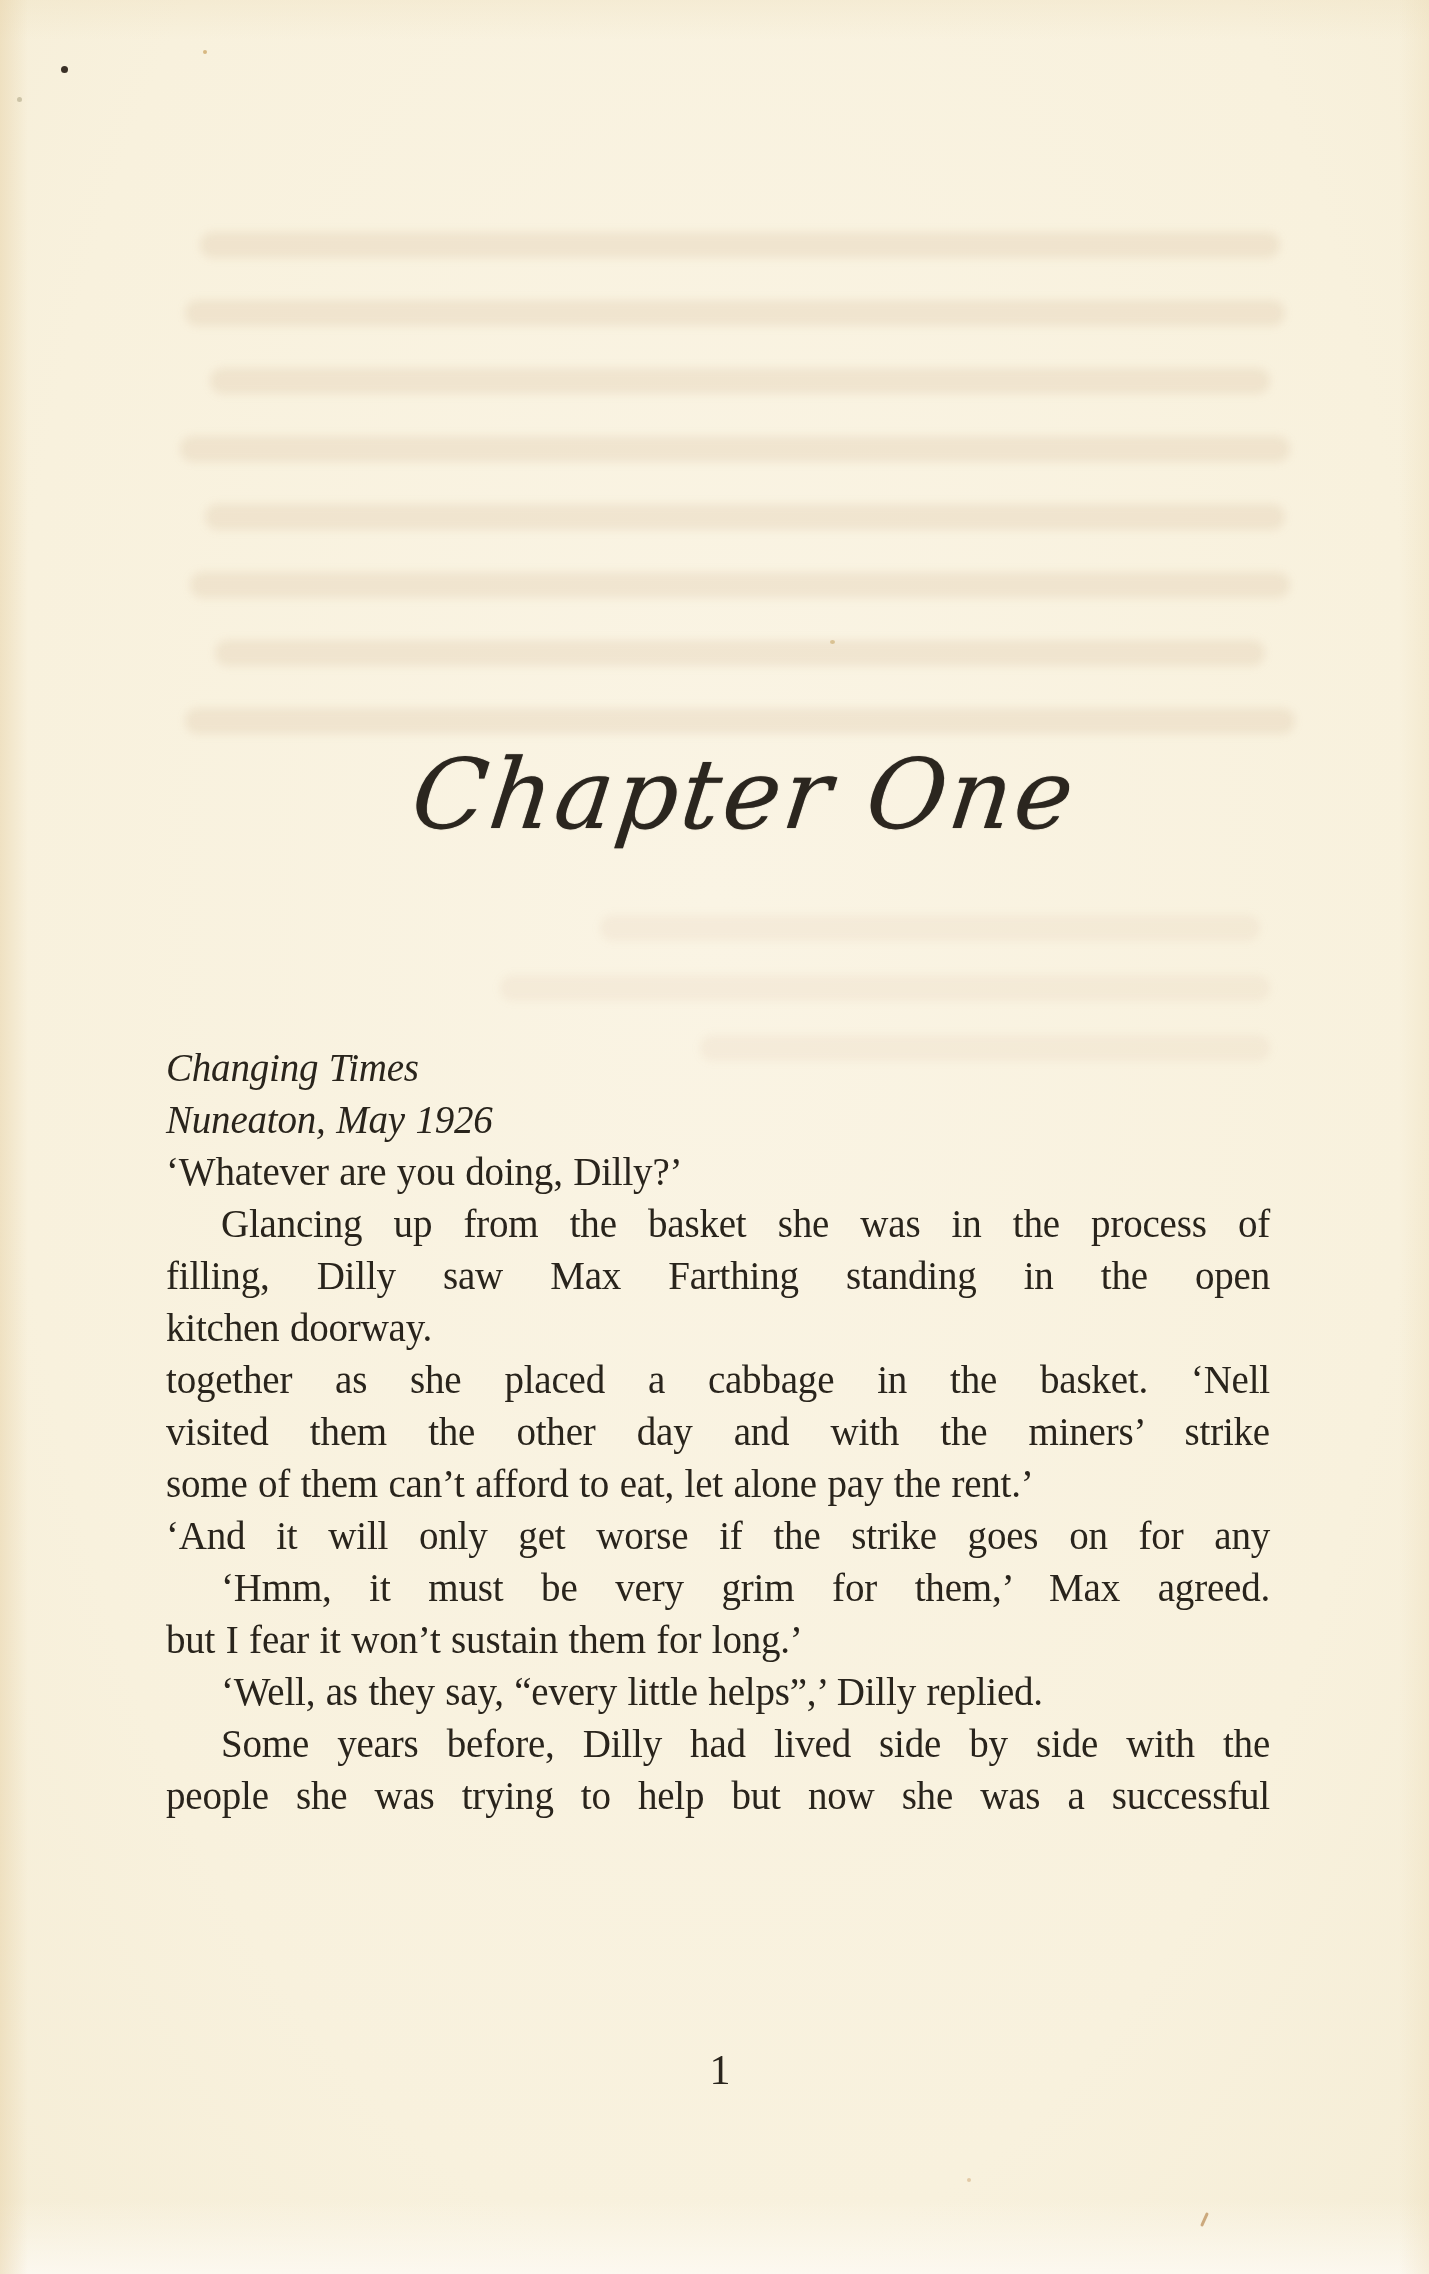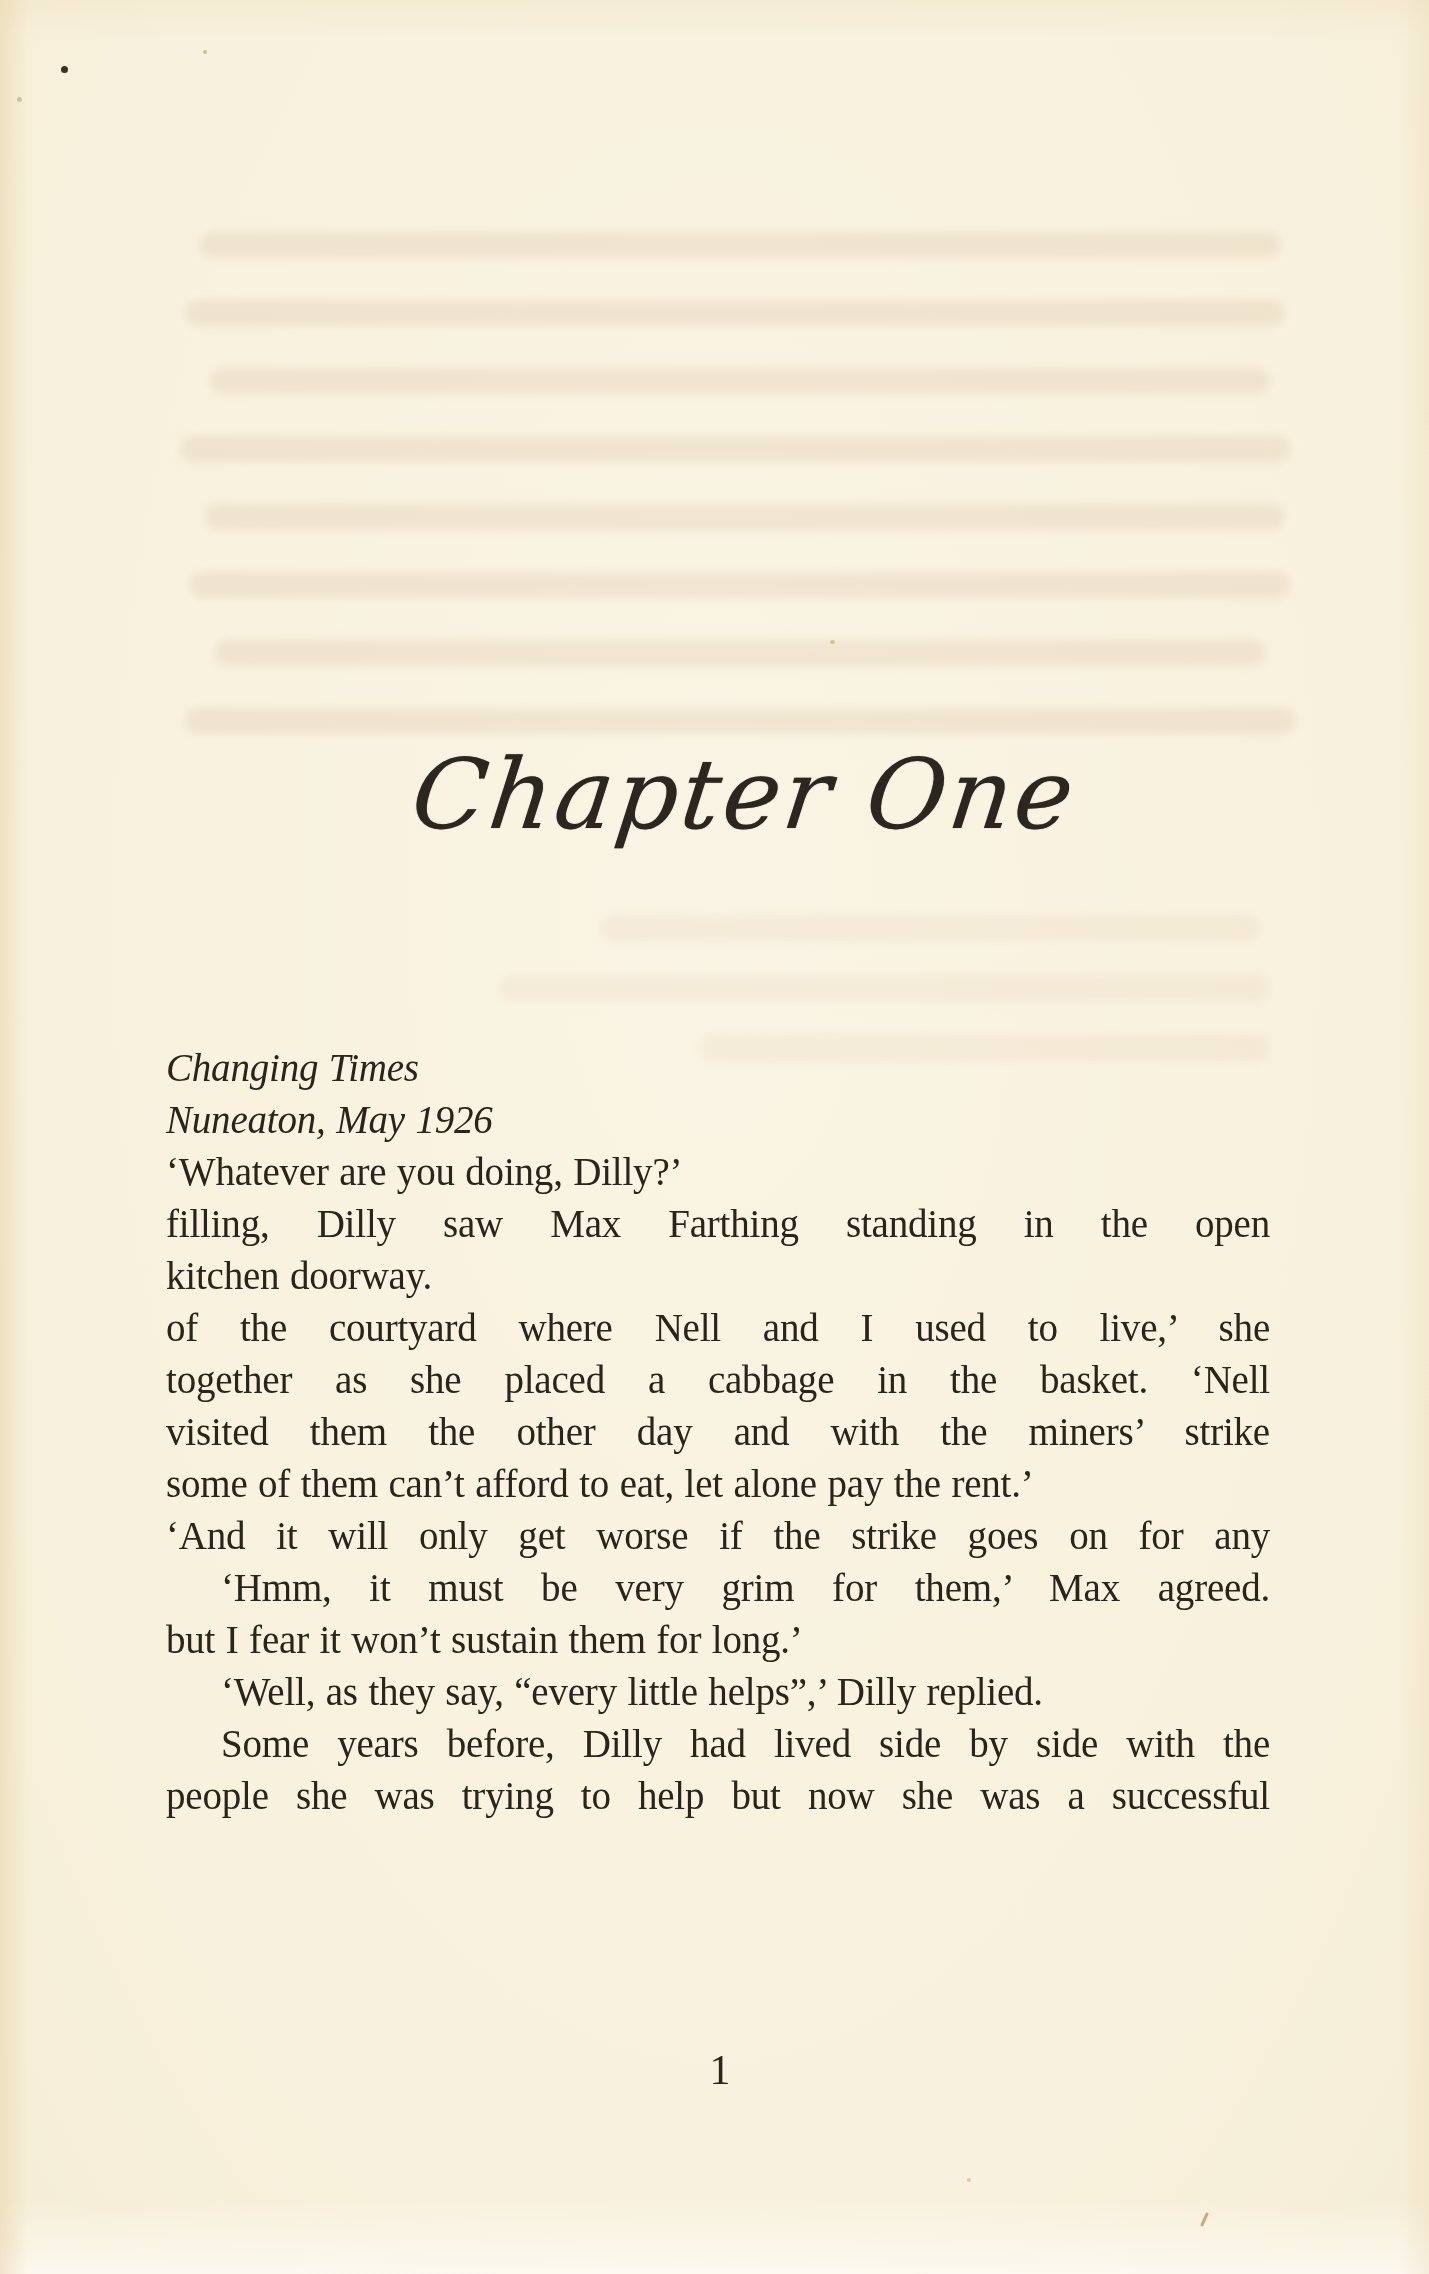--- a/index.html
+++ b/index.html
@@ -112,26 +112,26 @@
 
   <h1 class="chapter-heading">Chapter One</h1>
 
   <div class="body-text">
 
     <div class="line italic">Changing Times</div>
     <div class="line italic">Nuneaton, May 1926</div>
     <div class="line p-last">‘Whatever are you doing, Dilly?’</div>
 
     <div>
+      <div class="line p-first">Glancing up from the basket she was in the process of</div>
       <div class="line">filling, Dilly saw Max Farthing standing in the open</div>
       <div class="line p-last">kitchen doorway.</div>
     </div>
 
     <div>
-      <div class="line">of the courtyard where Nell and I used to live,’ she</div>
       <div class="line">together as she placed a cabbage in the basket. ‘Nell</div>
       <div class="line">visited them the other day and with the miners’ strike</div>
       <div class="line p-last">some of them can’t afford to eat, let alone pay the rent.’</div>
     </div>
 
     <div>
       <div class="line">‘And it will only get worse if the strike goes on for any</div>
       <div class="line p-first">‘Hmm, it must be very grim for them,’ Max agreed.</div>
       <div class="line p-last">but I fear it won’t sustain them for long.’</div>
     </div>

